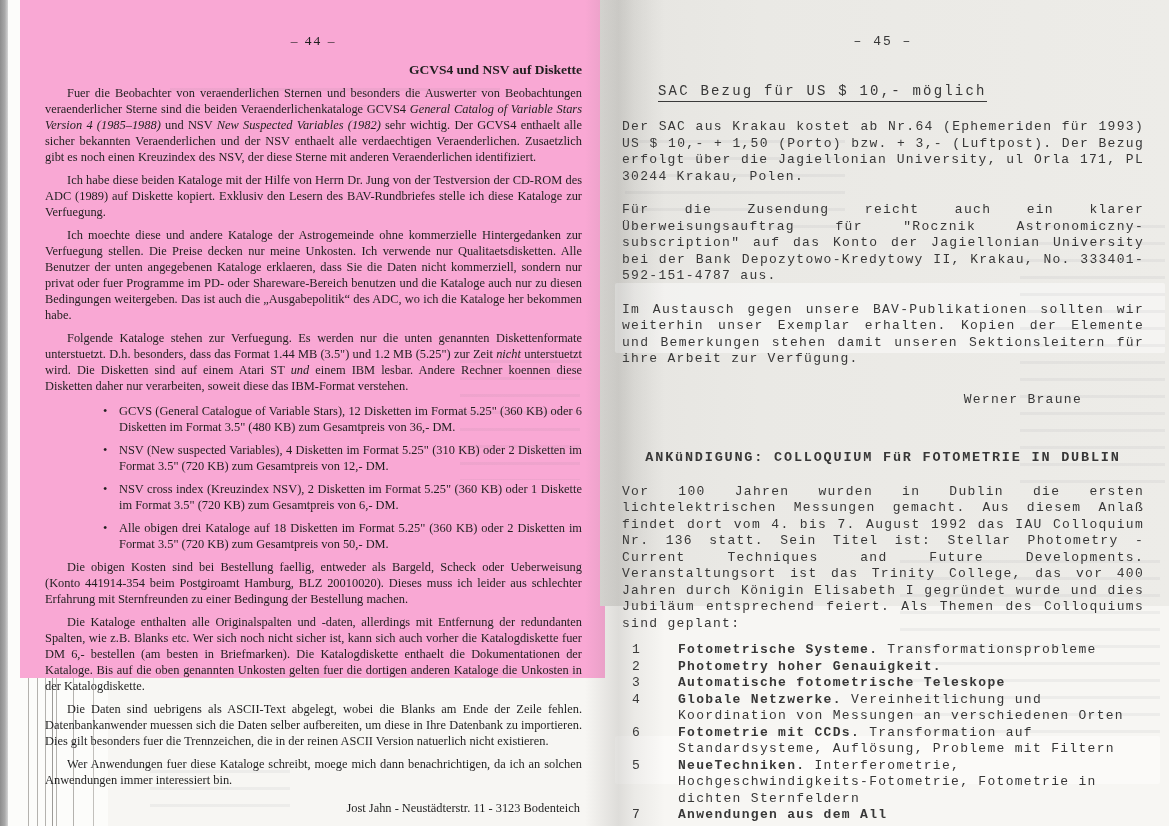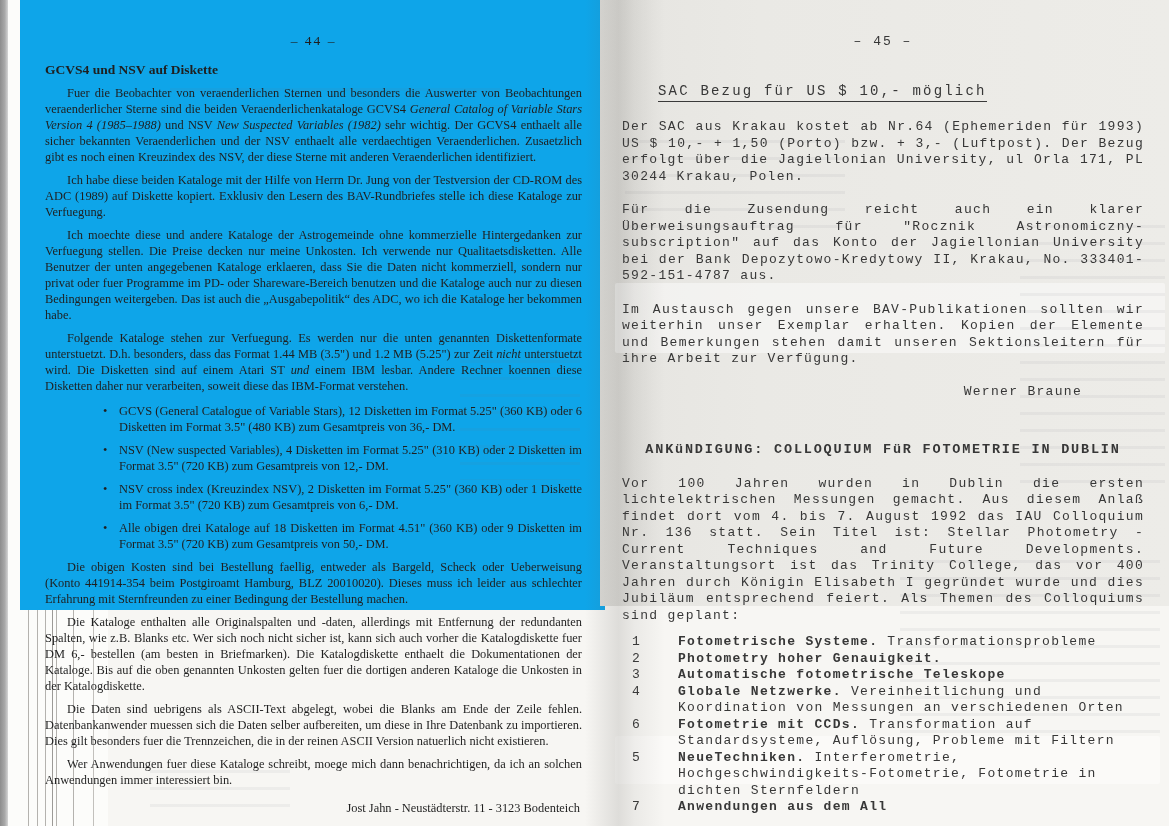--- a/index.html
+++ b/index.html
@@ -7,45 +7,45 @@
     position:relative;width:1169px;height:826px;overflow:hidden;
     background:#f7f6f3;
     font-family:"Liberation Serif", serif;
   }
   
   .binding-edge{position:absolute;left:0;top:0;width:8px;height:826px;
     background:linear-gradient(90deg,#8d8d8d 0,#a9a9a9 60%,#d5d5d5 100%);}
   .edge-band{position:absolute;left:8px;top:0;width:100px;height:826px;background:#fcfcfa;}
   .edge-line{position:absolute;top:0;width:1px;height:826px;background:#b4b2ae;}
   
-  .left-page{position:absolute;left:20px;top:0;width:585px;height:610px;background:#0ea5e9;}
+  .left-page{position:absolute;left:20px;top:0;width:585px;height:678px;background:#f9a8d4;}
   .left-col{position:absolute;left:25px;top:0;width:537px;color:#1f1f1f;
     font-size:12.4px;line-height:16px;}
   .lp-num{text-align:center;margin-top:33px;font-size:13.5px;letter-spacing:2px;}
-  .lp-title{text-align:left;font-weight:bold;font-size:13.5px;margin-top:13px;}
+  .lp-title{text-align:right;font-weight:bold;font-size:13.5px;margin-top:13px;}
   .lp-para{margin:7px 0 0 0;text-align:justify;text-indent:22px;}
   .bullet-list{margin-top:9px;}
   .bullet-row{display:flex;margin:0 0 7px 0;padding-left:58px;}
   .bullet-dot{width:16px;flex:0 0 16px;}
   .bullet-text{text-align:justify;}
   .lp-signature{text-align:right;margin-top:12px;padding-right:2px;}
   
   .gutter{position:absolute;left:585px;top:0;width:80px;height:826px;
     background:linear-gradient(90deg,rgba(90,88,84,0) 0%,rgba(90,88,84,0.16) 42%,rgba(90,88,84,0.08) 62%,rgba(90,88,84,0) 100%);}
   
   .right-page{position:absolute;left:600px;top:0;width:569px;height:606px;
     background:linear-gradient(90deg,#dcdbd7 0,#e7e6e2 55px,#eae9e5 160px,#edecE8 100%);}
   .right-col{position:absolute;left:22px;top:0;width:522px;color:#373737;
     font-family:"Liberation Mono", monospace;font-size:13px;line-height:16.5px;letter-spacing:1.3px;}
   .rp-num{text-align:center;margin-top:34px;letter-spacing:2px;}
   .rp-title{margin-top:32px;padding-left:36px;}
   .rp-title span{display:inline-block;border-bottom:1.5px solid #3a3a3a;padding-bottom:2px;
     font-size:14px;letter-spacing:2.2px;}
   .rp-para{margin:17px 0 0 0;text-align:justify;}
-  .rp-signature{margin-top:16px;text-align:right;padding-right:62px;}
+  .rp-signature{margin-top:24px;text-align:right;padding-right:62px;}
   .rp-heading{margin-top:42px;text-align:center;font-weight:bold;font-size:13.5px;letter-spacing:1.8px;}
   .topic-list{margin-top:10px;}
   .topic-row{display:flex;margin:0;}
   .topic-num{flex:0 0 46px;padding-left:10px;}
   .topic-text{flex:1;text-align:left;}
   
   .light-box{position:absolute;background:rgba(255,255,255,0.45);border-radius:2px;}
   .ghost{position:absolute;opacity:0.55;filter:blur(0.7px);
     background:repeating-linear-gradient(180deg,rgba(110,110,120,0.14) 0 3px,rgba(110,110,120,0) 3px 17px);}
   b{font-weight:bold;}
@@ -91,21 +91,21 @@
         <div class="bullet-row">
           <span class="bullet-dot">•</span>
           <span class="bullet-text">NSV (New suspected Variables), 4 Disketten im Format 5.25" (310 KB) oder 2 Disketten im Format 3.5" (720 KB) zum Gesamtpreis von 12,- DM.</span>
         </div>
         <div class="bullet-row">
           <span class="bullet-dot">•</span>
           <span class="bullet-text">NSV cross index (Kreuzindex NSV), 2 Disketten im Format 5.25" (360 KB) oder 1 Diskette im Format 3.5" (720 KB) zum Gesamtpreis von 6,- DM.</span>
         </div>
         <div class="bullet-row">
           <span class="bullet-dot">•</span>
-          <span class="bullet-text">Alle obigen drei Kataloge auf 18 Disketten im Format 4.51" (360 KB) oder 9 Disketten im Format 3.5" (720 KB) zum Gesamtpreis von 50,- DM.</span>
+          <span class="bullet-text">Alle obigen drei Kataloge auf 18 Disketten im Format 5.25" (360 KB) oder 2 Disketten im Format 3.5" (720 KB) zum Gesamtpreis von 50,- DM.</span>
         </div>
       </div>
 
       <p class="lp-para">Die obigen Kosten sind bei Bestellung faellig, entweder als Bargeld, Scheck oder Ueberweisung (Konto 441914-354 beim Postgiroamt Hamburg, BLZ 20010020).  Dieses muss ich leider aus schlechter Erfahrung mit Sternfreunden zu einer Bedingung der Bestellung machen.</p>
       <p class="lp-para">Die Kataloge enthalten alle Originalspalten und -daten, allerdings mit Entfernung der redundanten Spalten, wie z.B. Blanks etc.  Wer sich noch nicht sicher ist, kann sich auch vorher die Katalogdiskette fuer DM 6,- bestellen (am besten in Briefmarken).  Die Katalogdiskette enthaelt die Dokumentationen der Kataloge.  Bis auf die oben genannten Unkosten gelten fuer die dortigen anderen Kataloge die Unkosten in der Katalogdiskette.</p>
       <p class="lp-para">Die Daten sind uebrigens als ASCII-Text abgelegt, wobei die Blanks am Ende der Zeile fehlen.  Datenbankanwender muessen sich die Daten selber aufbereiten, um diese in Ihre Datenbank zu importieren.  Dies gilt besonders fuer die Trennzeichen, die in der reinen ASCII Version natuerlich nicht existieren.</p>
       <p class="lp-para">Wer Anwendungen fuer diese Kataloge schreibt, moege mich dann benachrichtigen, da ich an solchen Anwendungen immer interessiert bin.</p>
 
       <div class="lp-signature">Jost Jahn - Neustädterstr. 11 - 3123 Bodenteich</div>
     </div>

